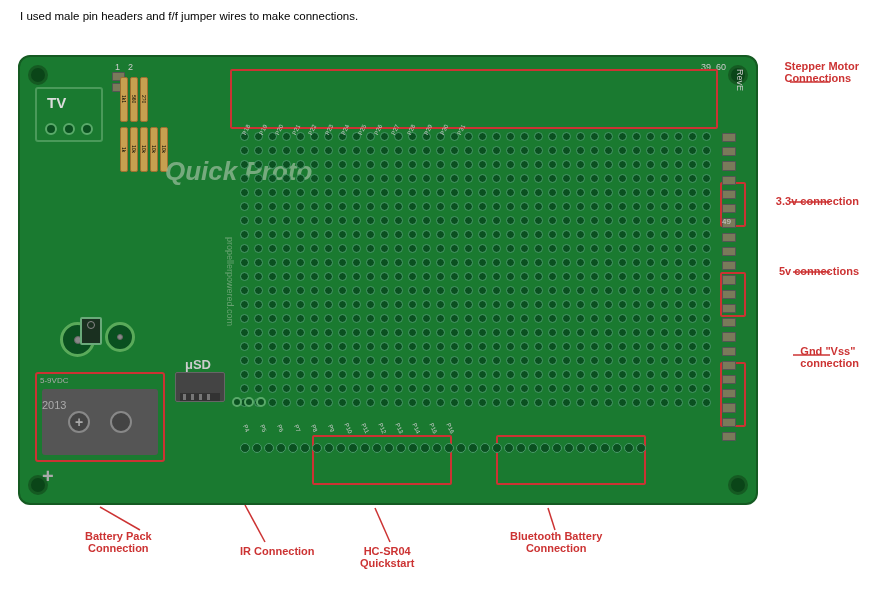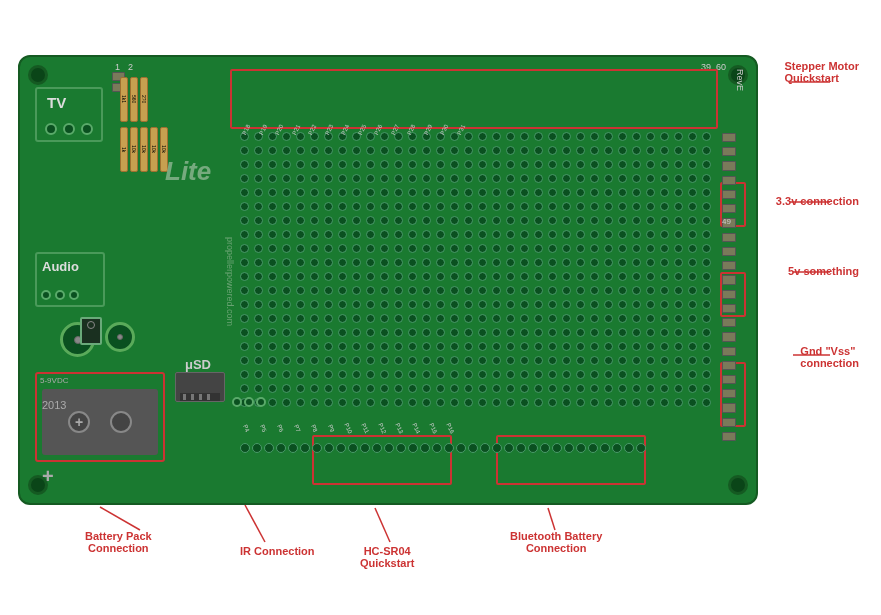--- a/index.html
+++ b/index.html
@@ -67,20 +67,21 @@
       font-size: 9px;
       transform: rotate(90deg);
     }
   </style>
 </head>
 <body>
 
 <div class="page-container">
 
   <div class="header-text">
+    <div>I used male pin headers and f/f jumper wires to make connections.</div>
   </div>
 
   <div class="pcb-board">
 
     <div class="corner-hole" style="top:8px;left:8px;"></div>
     <div class="corner-hole" style="top:8px;right:8px;"></div>
     <div class="corner-hole" style="bottom:8px;left:8px;"></div>
     <div class="corner-hole" style="bottom:8px;right:8px;"></div>
 
     <div class="row-num" style="top:5px;left:95px;">1</div>
@@ -111,21 +112,21 @@
 
     <div style="position:absolute;top:70px;left:100px;display:flex;gap:2px;">
       <div style="width:8px;height:45px;background:#c8a050;border-radius:2px;border:1px solid #a07030;font-size:5px;color:#000;display:flex;align-items:center;justify-content:center;writing-mode:vertical-rl;">1k</div>
       <div style="width:8px;height:45px;background:#c8a050;border-radius:2px;border:1px solid #a07030;font-size:5px;color:#000;display:flex;align-items:center;justify-content:center;writing-mode:vertical-rl;">10k</div>
       <div style="width:8px;height:45px;background:#c8a050;border-radius:2px;border:1px solid #a07030;font-size:5px;color:#000;display:flex;align-items:center;justify-content:center;writing-mode:vertical-rl;">10k</div>
       <div style="width:8px;height:45px;background:#c8a050;border-radius:2px;border:1px solid #a07030;font-size:5px;color:#000;display:flex;align-items:center;justify-content:center;writing-mode:vertical-rl;">10k</div>
       <div style="width:8px;height:45px;background:#c8a050;border-radius:2px;border:1px solid #a07030;font-size:5px;color:#000;display:flex;align-items:center;justify-content:center;writing-mode:vertical-rl;">10k</div>
     </div>
 
     <div style="position:absolute;top:100px;left:145px;color:#a8c4a8;font-size:26px;font-weight:bold;font-style:italic;opacity:0.65;line-height:1.1;">
-      <div>Lite</div>
+      <div>Quick Proto</div>
     </div>
 
     <div style="position:absolute;top:180px;left:215px;color:#a8c4a8;font-size:9px;opacity:0.55;transform:rotate(90deg);transform-origin:left top;white-space:nowrap;">propellerpowered.com</div>
 
     <div style="position:absolute;top:12px;left:210px;width:488px;height:60px;border:2px solid #cc3333;border-radius:2px;"></div>
 
     <div style="position:absolute;top:15px;left:212px;display:flex;gap:1px;">
 
       <svg width="490" height="55">
         
@@ -840,28 +841,20 @@
         <div style="width: 14px; height: 10px; background: rgb(122, 122, 90); border: 1px solid rgb(85, 85, 85); border-radius: 1px; margin: 1px 0px;"></div>
         <div style="width: 14px; height: 10px; background: rgb(122, 122, 90); border: 1px solid rgb(85, 85, 85); border-radius: 1px; margin: 1px 0px;"></div>
         <div style="width: 14px; height: 10px; background: rgb(122, 122, 90); border: 1px solid rgb(85, 85, 85); border-radius: 1px; margin: 1px 0px;"></div>
         <div style="width: 14px; height: 10px; background: rgb(122, 122, 90); border: 1px solid rgb(85, 85, 85); border-radius: 1px; margin: 1px 0px;"></div>
         <div style="width: 14px; height: 10px; background: rgb(122, 122, 90); border: 1px solid rgb(85, 85, 85); border-radius: 1px; margin: 1px 0px;"></div>
         <div style="width: 14px; height: 10px; background: rgb(122, 122, 90); border: 1px solid rgb(85, 85, 85); border-radius: 1px; margin: 1px 0px;"></div>
         <div style="width: 14px; height: 10px; background: rgb(122, 122, 90); border: 1px solid rgb(85, 85, 85); border-radius: 1px; margin: 1px 0px;"></div>
         <div style="width: 14px; height: 10px; background: rgb(122, 122, 90); border: 1px solid rgb(85, 85, 85); border-radius: 1px; margin: 1px 0px;"></div>
       </div>
 
-    <div style="position:absolute;top:195px;left:15px;width:70px;height:55px;border:2px solid #4a9a5a;border-radius:3px;">
-      <span style="position:absolute;top:5px;left:5px;color:#ddd;font-size:13px;font-weight:bold;">Audio</span>
-      <div style="position:absolute;bottom:5px;left:4px;display:flex;gap:4px;">
-        <div style="width:10px;height:10px;border-radius:50%;background:#0a5020;border:2px solid #5aaa6a;"></div>
-        <div style="width:10px;height:10px;border-radius:50%;background:#0a5020;border:2px solid #5aaa6a;"></div>
-        <div style="width:10px;height:10px;border-radius:50%;background:#0a5020;border:2px solid #5aaa6a;"></div>
-      </div>
-    </div>
 
     <div style="position:absolute;top:265px;left:40px;width:35px;height:35px;border-radius:50%;background:#0a5020;border:3px solid #5aaa5a;display:flex;align-items:center;justify-content:center;">
       <div style="width:8px;height:8px;border-radius:50%;background:#888;border:1px solid #666;"></div>
     </div>
     <div style="position:absolute;top:265px;left:85px;width:30px;height:30px;border-radius:50%;background:#0a5020;border:3px solid #5aaa5a;display:flex;align-items:center;justify-content:center;">
       <div style="width:6px;height:6px;border-radius:50%;background:#888;border:1px solid #666;"></div>
     </div>
 
     <div style="position:absolute;top:260px;left:60px;width:22px;height:28px;background:#1a3020;border:2px solid #6aaa7a;border-radius:2px;">
       <div style="width:8px;height:8px;border-radius:50%;border:1px solid #888;margin:2px auto;"></div>
@@ -975,26 +968,26 @@
         <div style="font-size: 6px; color: rgb(204, 204, 204); width: 14px; text-align: center; transform: rotate(65deg); transform-origin: center top; margin-right: 1px; white-space: nowrap;">P15</div>
         <div style="font-size: 6px; color: rgb(204, 204, 204); width: 14px; text-align: center; transform: rotate(65deg); transform-origin: center top; margin-right: 1px; white-space: nowrap;">P16</div>
       </div>
 
     <div style="position:absolute;top:160px;right:25px;color:#ccc;font-size:8px;">49</div>
 
   </div>
 
   <div style="position:absolute;top:60px;right:22px;color:#cc3333;font-size:11px;font-weight:bold;text-align:left;">
     <div style="white-space:pre-line;">Stepper Motor
-Quickstart</div>
+Connections</div>
   </div>
 
   <div style="position:absolute;top:195px;right:22px;color:#cc3333;font-size:11px;font-weight:bold;">3.3v connection</div>
 
-  <div style="position:absolute;top:265px;right:22px;color:#cc3333;font-size:11px;font-weight:bold;">5v something</div>
+  <div style="position:absolute;top:265px;right:22px;color:#cc3333;font-size:11px;font-weight:bold;">5v connections</div>
 
   <div style="position:absolute;top:345px;right:22px;color:#cc3333;font-size:11px;font-weight:bold;white-space:pre-line;">Gnd "Vss"
 connection</div>
 
   <div style="position:absolute;top:530px;left:85px;color:#cc3333;font-size:11px;font-weight:bold;text-align:center;">
     <div style="white-space:pre-line;">Battery Pack
 Connection</div>
   </div>
 
   <div style="position:absolute;top:545px;left:240px;color:#cc3333;font-size:11px;font-weight:bold;">IR Connection</div>

